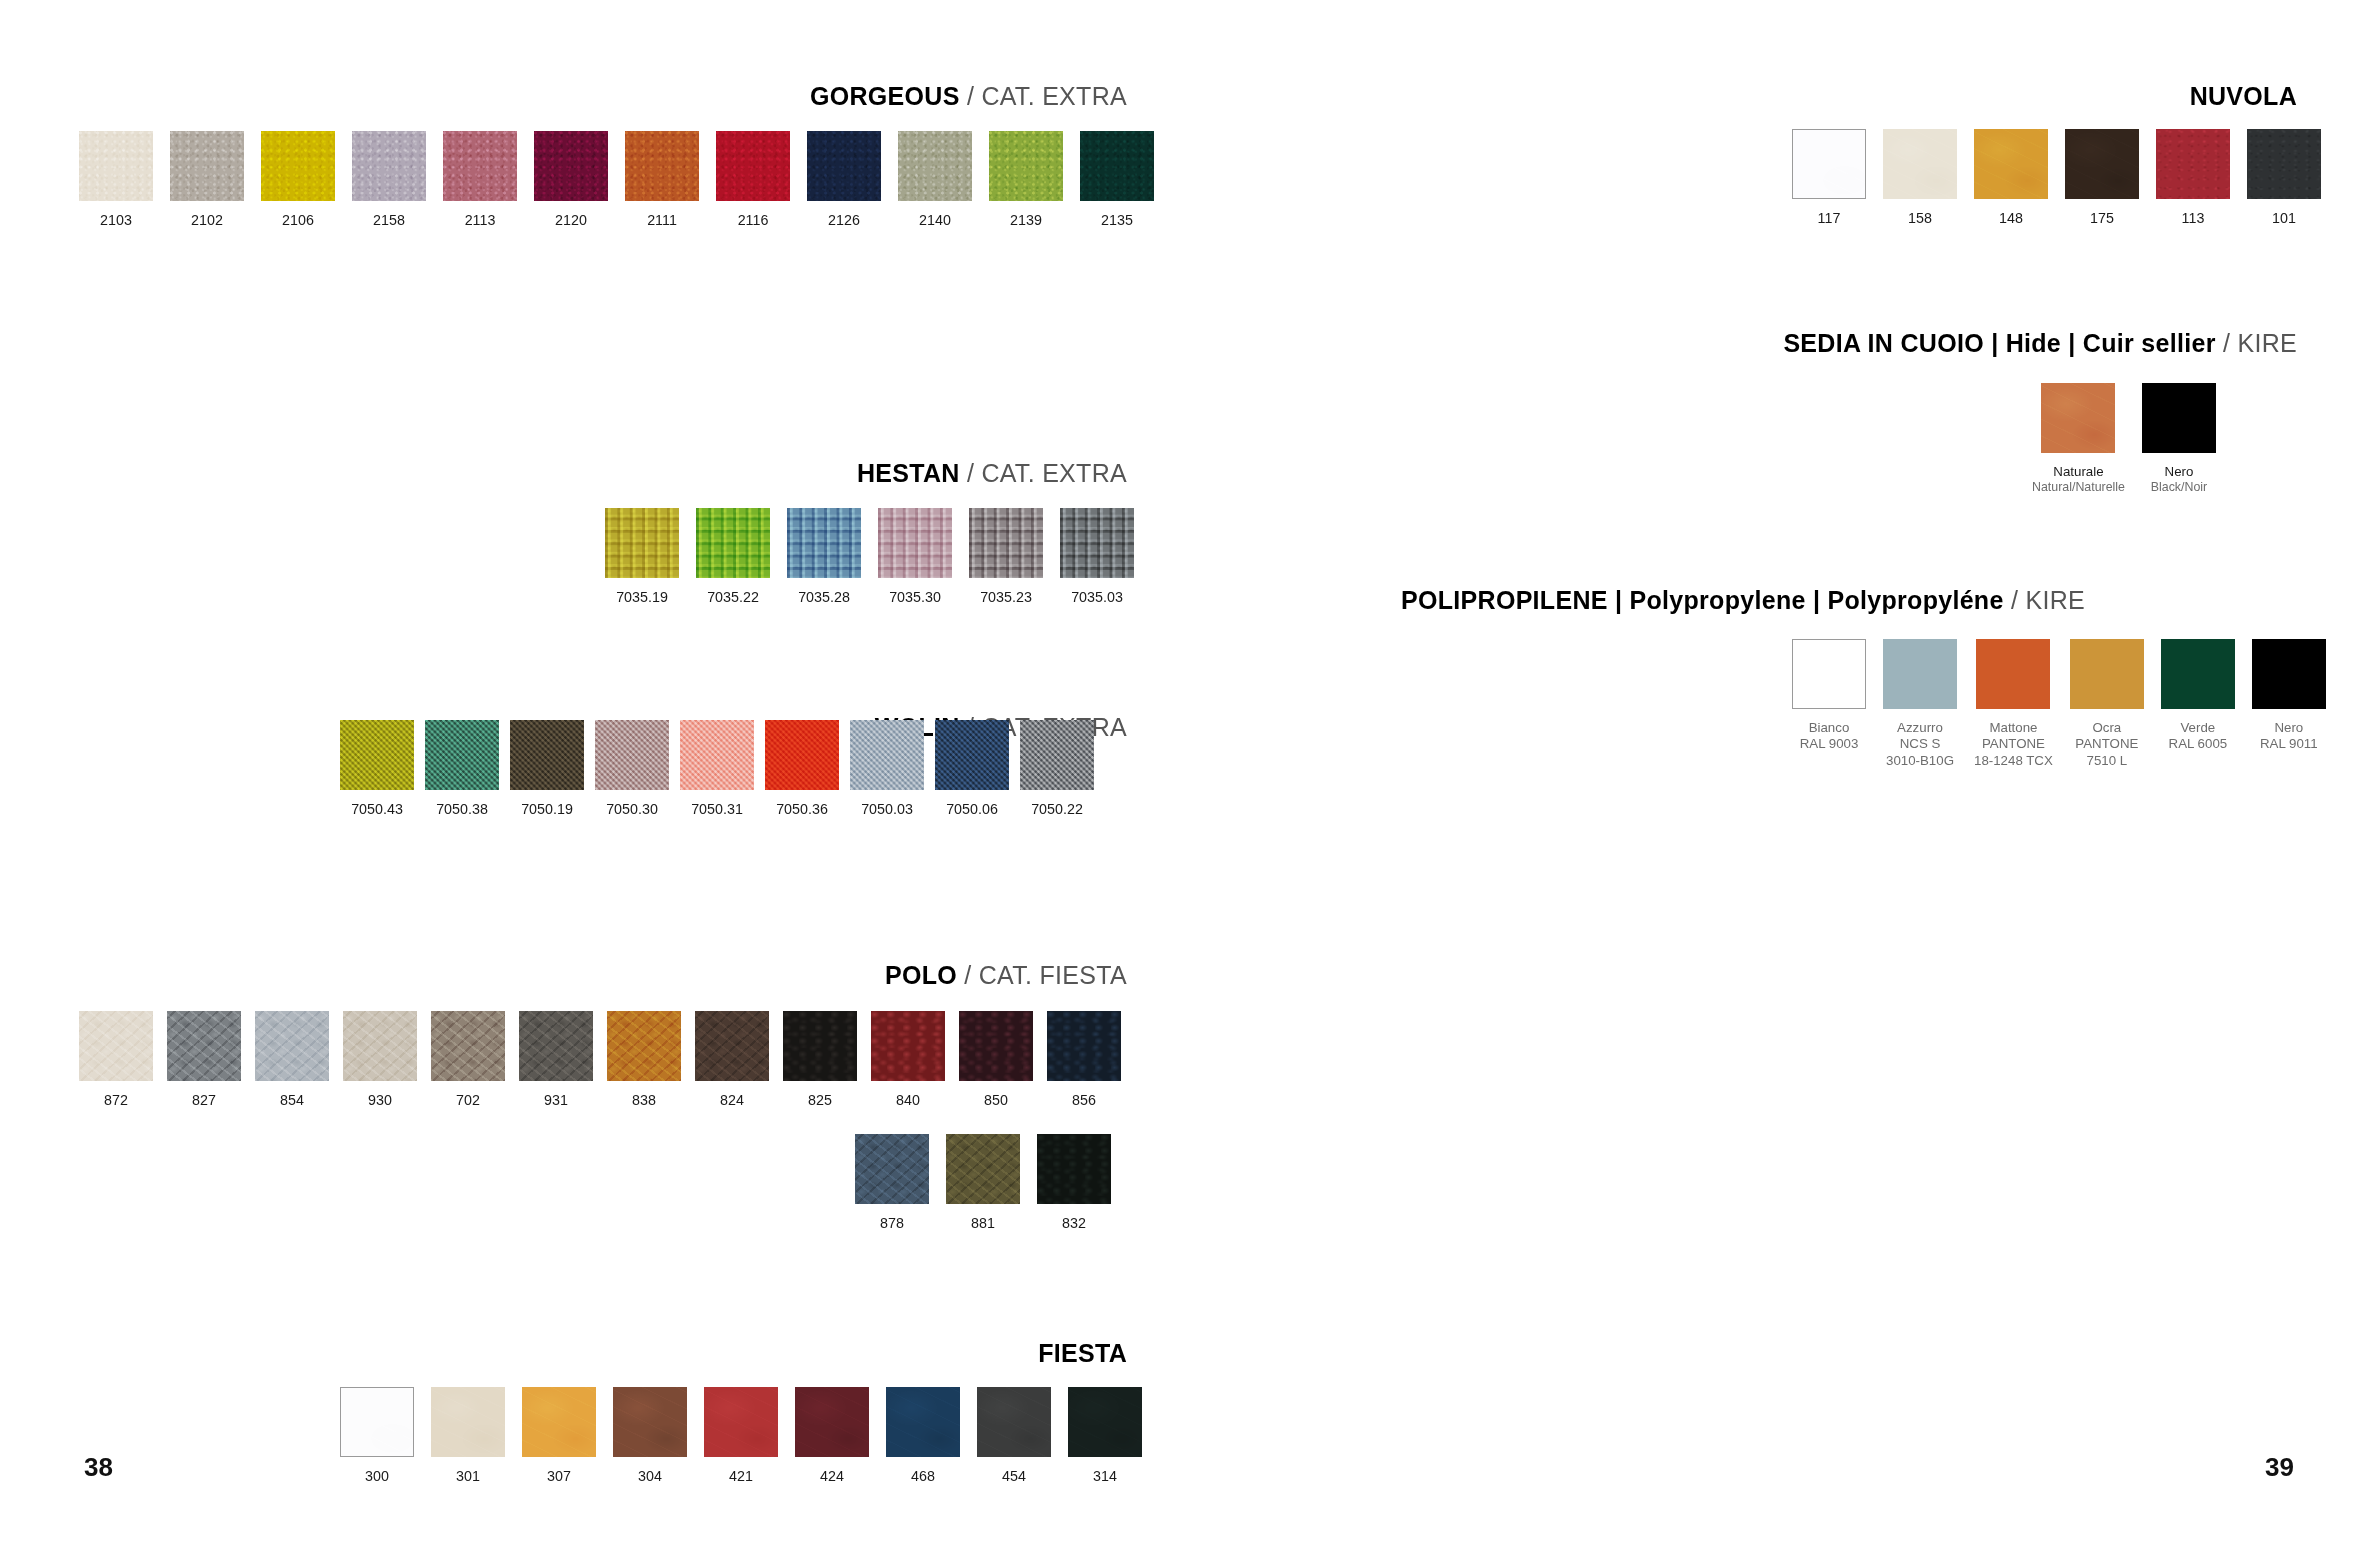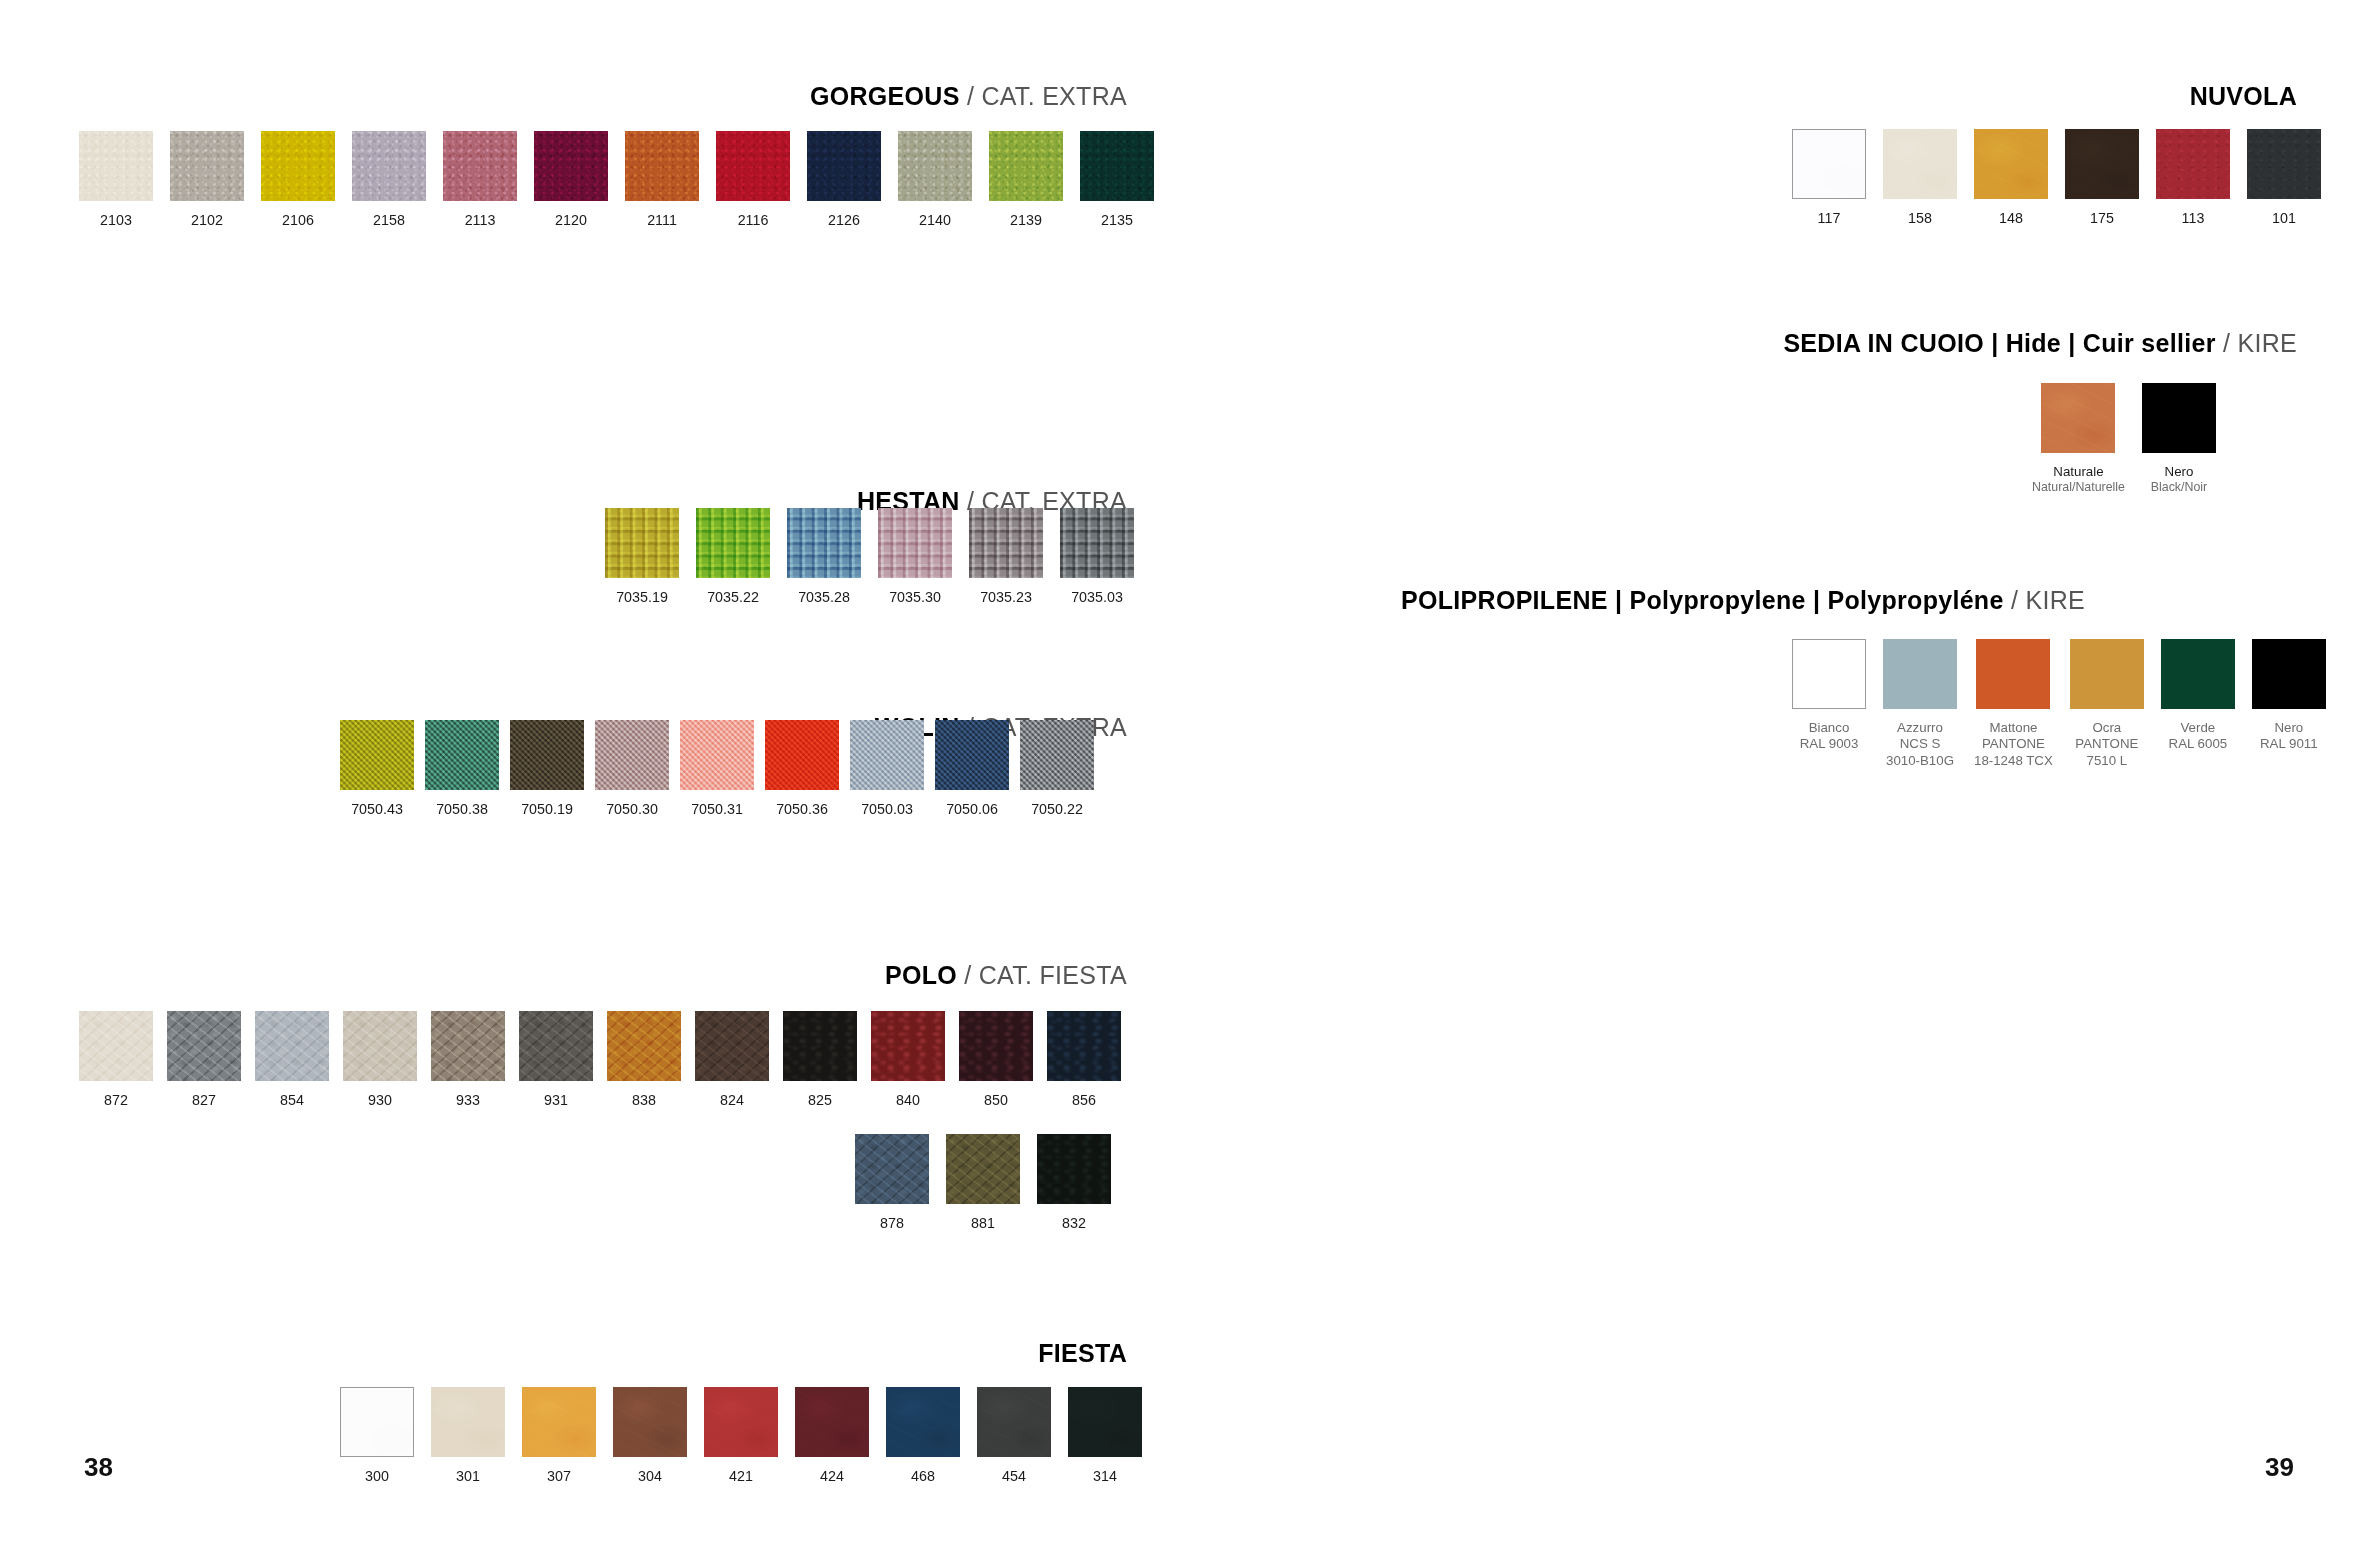--- a/index.html
+++ b/index.html
@@ -193,21 +193,21 @@
           <div class="chip tex-felt" style="background:#8aa93a;"></div>
           <div class="lbl">2139</div>
         </div>
       <div class="sw">
           <div class="chip tex-felt" style="background:#09302a;"></div>
           <div class="lbl">2135</div>
         </div>
     </div>
 
 
-    <div class="sect-head" style="left:0; width:1127px; top:461px; text-align:right;margin-top:28px;">
+    <div class="sect-head" style="left:0; width:1127px; top:461px; text-align:right;">
       <span class="bold">HESTAN</span>
       <span class="light">/</span>
       <span class="light">CAT. EXTRA</span>
     </div>
 
     <div class="row" style="left:605px; top:508px; gap:17px;">
       <div class="sw">
           <div class="chip tex-weave" style="background:#b9ab2e;"></div>
           <div class="lbl">7035.19</div>
         </div>
@@ -296,21 +296,21 @@
       <div class="sw">
           <div class="chip tex-leather" style="background:#afb6bd;"></div>
           <div class="lbl">854</div>
         </div>
       <div class="sw">
           <div class="chip tex-leather" style="background:#cbc3b6;"></div>
           <div class="lbl">930</div>
         </div>
       <div class="sw">
           <div class="chip tex-leather" style="background:#8f8274;"></div>
-          <div class="lbl">933</div>
+          <div class="lbl">702</div>
         </div>
       <div class="sw">
           <div class="chip tex-leather" style="background:#5b5853;"></div>
           <div class="lbl">931</div>
         </div>
       <div class="sw">
           <div class="chip tex-leather" style="background:#ba7524;"></div>
           <div class="lbl">838</div>
         </div>
       <div class="sw">

